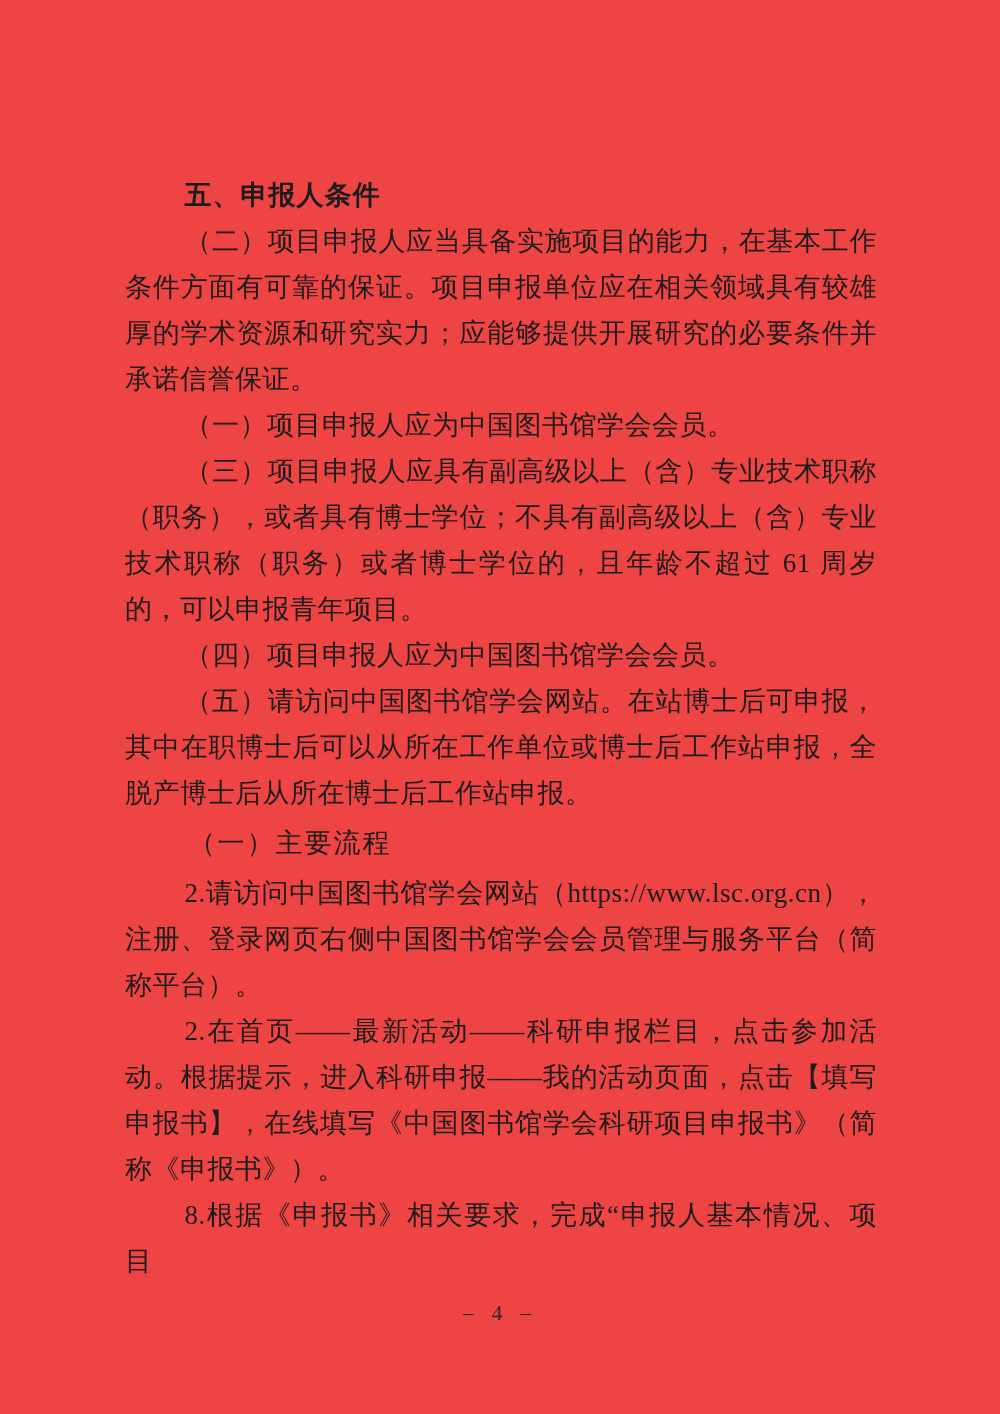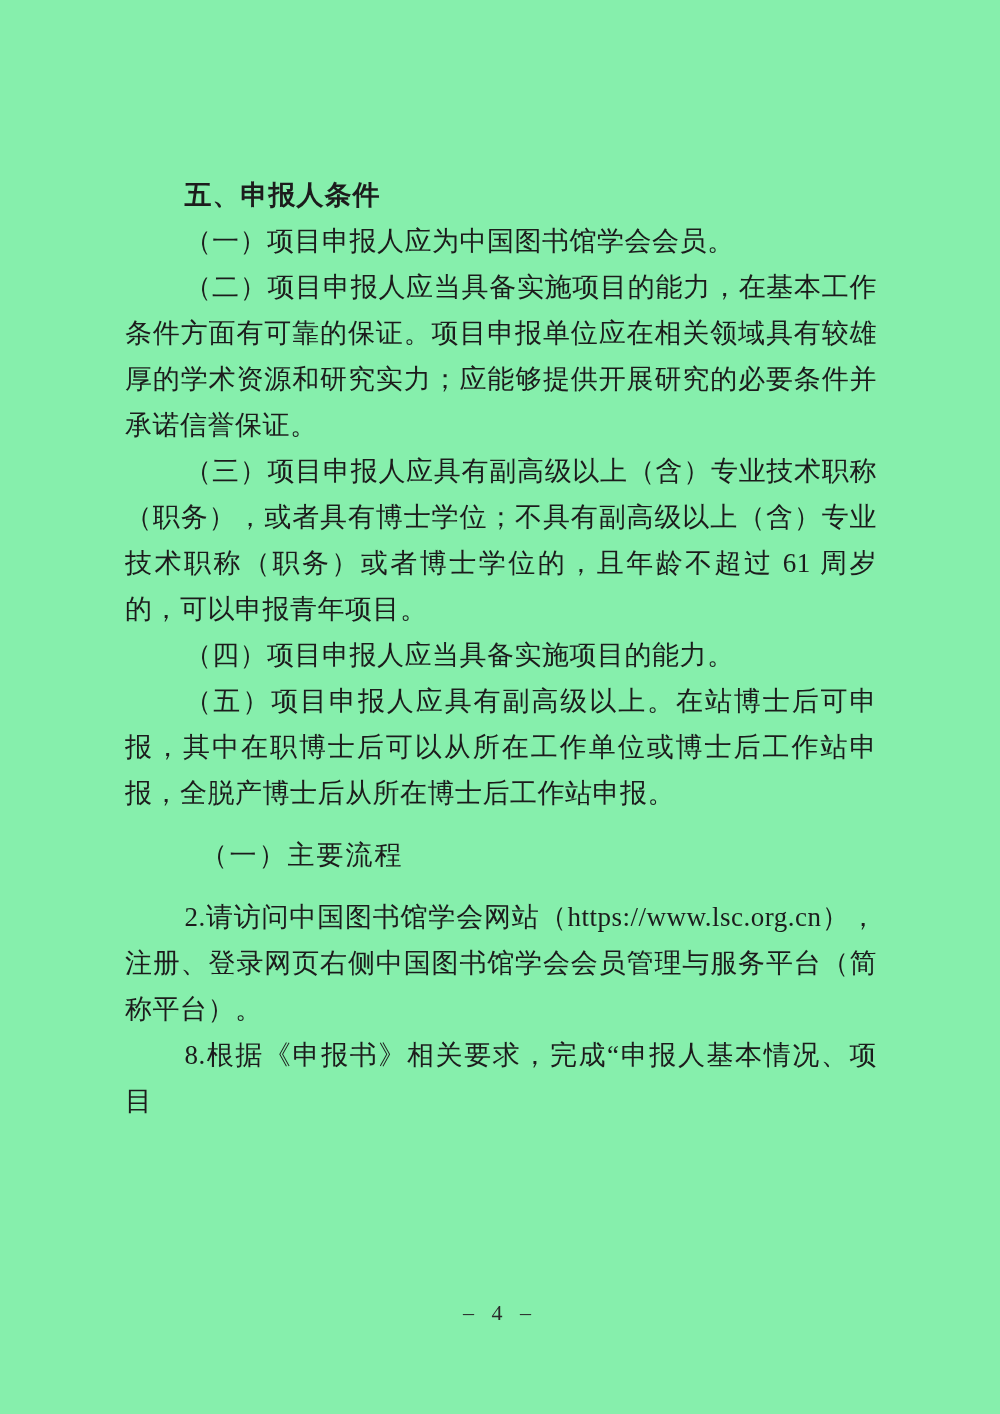--- a/index.html
+++ b/index.html
@@ -5,21 +5,21 @@
   html, body {
     margin: 0;
     padding: 0;
     background: #e8e8e8;
   }
   .page {
     position: relative;
     width: 1000px;
     height: 1414px;
     margin: 0 auto;
-    background: #86efac;
+    background: #ef4444;
     color: #1c1c1c;
     overflow: hidden;
     font-family: "Liberation Serif", "DejaVu Serif", serif;
   }
   .content {
     position: absolute;
     left: 125px;
     top: 172px;
     width: 752px;
     font-size: 27px;
@@ -32,21 +32,21 @@
     text-indent: 2.2em;
   }
   .heading {
     margin: 0;
     text-indent: 2.2em;
     font-weight: bold;
     font-family: "Liberation Sans", "DejaVu Sans", sans-serif;
     letter-spacing: 1px;
   }
   .subheading {
-    margin: 16px;
+    margin: 4px;
     text-indent: 2.2em;
     font-weight: normal;
     letter-spacing: 2px;
   }
   .footer {
     position: absolute;
     left: 0;
     width: 100%;
     bottom: 88px;
     text-align: center;
@@ -56,34 +56,35 @@
   }
 </style>
 </head>
 <body>
 
 <div class="page">
 
   <div class="content">
     <p class="heading">五、申报人条件</p>
 
+    <p class="para">（二）项目申报人应当具备实施项目的能力，在基本工作条件方面有可靠的保证。项目申报单位应在相关领域具有较雄厚的学术资源和研究实力；应能够提供开展研究的必要条件并承诺信誉保证。</p>
+
     <p class="para">（一）项目申报人应为中国图书馆学会会员。</p>
-
-    <p class="para">（二）项目申报人应当具备实施项目的能力，在基本工作条件方面有可靠的保证。项目申报单位应在相关领域具有较雄厚的学术资源和研究实力；应能够提供开展研究的必要条件并承诺信誉保证。</p>
 
     <p class="para">（三）项目申报人应具有副高级以上（含）专业技术职称（职务），或者具有博士学位；不具有副高级以上（含）专业技术职称（职务）或者博士学位的，且年龄不超过 61 周岁的，可以申报青年项目。</p>
 
-    <p class="para">（四）项目申报人应当具备实施项目的能力。</p>
+    <p class="para">（四）项目申报人应为中国图书馆学会会员。</p>
 
-    <p class="para">（五）项目申报人应具有副高级以上。在站博士后可申报，其中在职博士后可以从所在工作单位或博士后工作站申报，全脱产博士后从所在博士后工作站申报。</p>
+    <p class="para">（五）请访问中国图书馆学会网站。在站博士后可申报，其中在职博士后可以从所在工作单位或博士后工作站申报，全脱产博士后从所在博士后工作站申报。</p>
 
 
     <p class="subheading">（一）主要流程</p>
 
     <p class="para">2.请访问中国图书馆学会网站（https://www.lsc.org.cn），注册、登录网页右侧中国图书馆学会会员管理与服务平台（简称平台）。</p>
 
+    <p class="para">2.在首页——最新活动——科研申报栏目，点击参加活动。根据提示，进入科研申报——我的活动页面，点击【填写申报书】，在线填写《中国图书馆学会科研项目申报书》（简称《申报书》）。</p>
 
     <p class="para">8.根据《申报书》相关要求，完成“申报人基本情况、项目</p>
   </div>
 
   <div class="footer">– 4 –</div>
 
 </div>
 
 </body></html>

